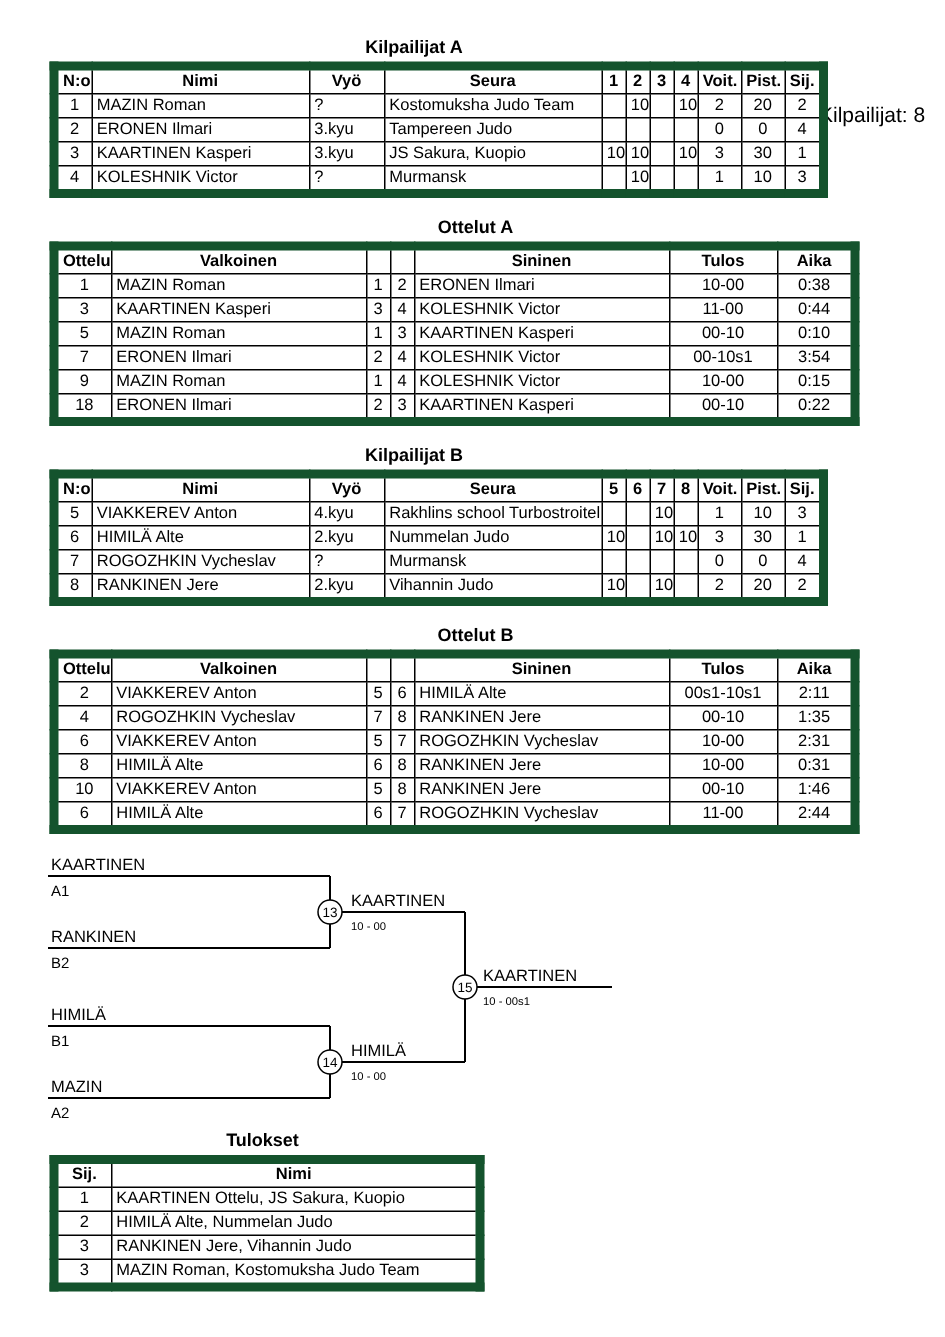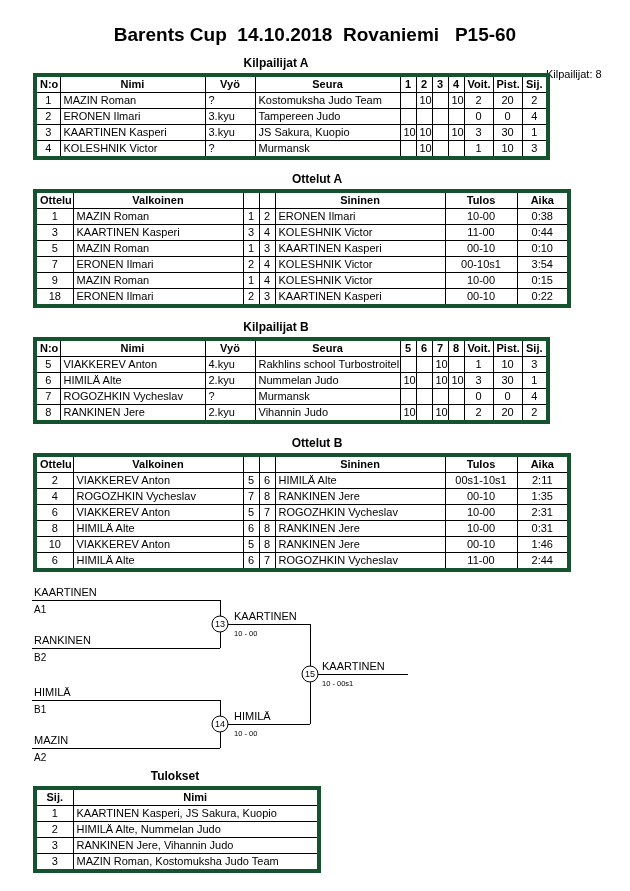--- a/index.html
+++ b/index.html
@@ -3,27 +3,27 @@
 <meta charset="utf-8">
 <style>
   html,body { margin:0; padding:0; }
   body {
     width:630px; height:891px; background:#ffffff; color:#000;
     font-family:"Liberation Sans","DejaVu Sans",sans-serif; font-size:11px;
     position:relative; overflow:hidden;
   }
   .page { position:absolute; top:24px; left:33px; width:564px; }
   .title { width:564px; text-align:center; font-weight:bold; font-size:19px; white-space:pre; margin-bottom:10px; }
-  .competitors { position:absolute; top:68px; left:546px; font-size:11px; }
+  .competitors { position:absolute; top:68px; left:546px; font-size:14px; }
   .section { margin-bottom:12px; }
   .section-title { text-align:center; font-weight:bold; font-size:12px; margin-bottom:3px; }
   .w-pool { width:486px; }
   .w-match { width:568px; }
   .w-res { width:284px; }
-  table { border-collapse:collapse; table-layout:fixed; border:4px solid #14532d; }
+  table { border-collapse:collapse; table-layout:fixed; border:6px solid #14532d; }
   .pool { width:513px; }
   .match { width:534px; }
   .res { width:284px; }
   th,td { border:1px solid #000; height:15px; line-height:15px; padding:0 3px; font-size:11px; white-space:nowrap; overflow:hidden; }
   th { text-align:center; font-weight:bold; }
   td { text-align:left; }
   td.c { text-align:center; }
   .bracket { display:block; margin:4px 0 0 -3px; }
   .bracket line { stroke:#000; stroke-width:1; shape-rendering:crispEdges; }
   .bracket circle { fill:#fff; stroke:#000; stroke-width:1; }
@@ -33,21 +33,20 @@
   .bk-score { font-size:7.5px; }
   .bk-mn { font-size:9px; text-anchor:middle; }
 </style>
 </head>
 <body>
 
 <div class="competitors">Kilpailijat: 8</div>
 
 <div class="page">
 
-  <div class="title">Barents Cup  14.10.2018  Rovaniemi   P15-60</div>
 
   <div class="section w-pool">
     <div class="section-title">Kilpailijat A</div>
     <table class="pool">
       <colgroup>
         <col style="width:25px">
           <col style="width:145px">
           <col style="width:50px">
           <col style="width:145px">
         <col style="width:16px">
@@ -428,21 +427,21 @@
       </colgroup>
       <thead>
         <tr>
           <th>Sij.</th>
           <th>Nimi</th>
         </tr>
       </thead>
       <tbody>
         <tr>
           <td class="c">1</td>
-          <td>KAARTINEN Kasperi, JS Sakura, Kuopio</td>
+          <td>KAARTINEN Ottelu, JS Sakura, Kuopio</td>
         </tr>
         <tr>
           <td class="c">2</td>
           <td>HIMILÄ Alte, Nummelan Judo</td>
         </tr>
         <tr>
           <td class="c">3</td>
           <td>RANKINEN Jere, Vihannin Judo</td>
         </tr>
         <tr>

